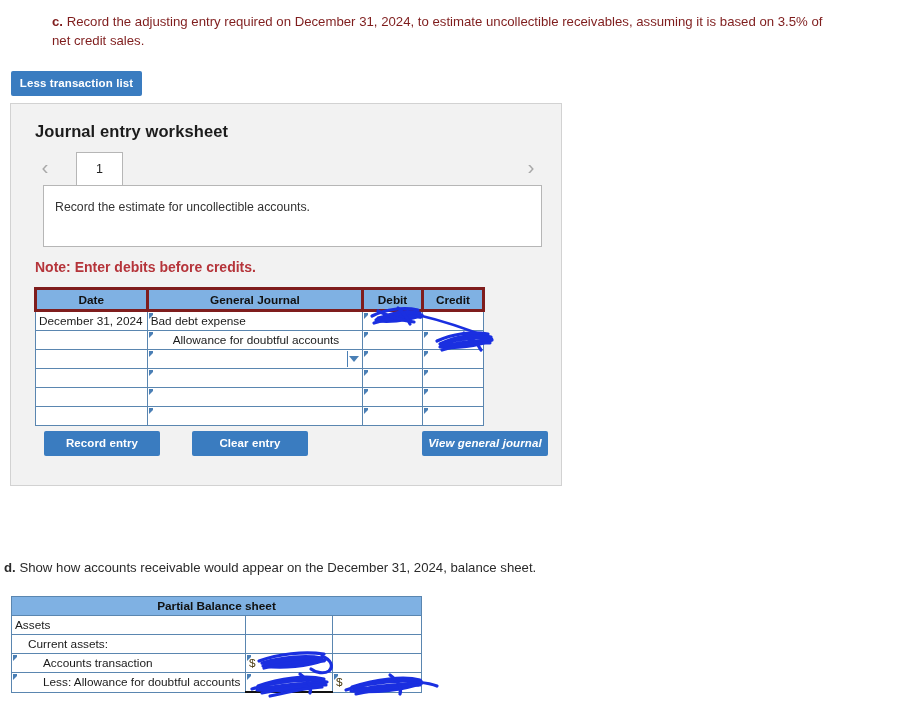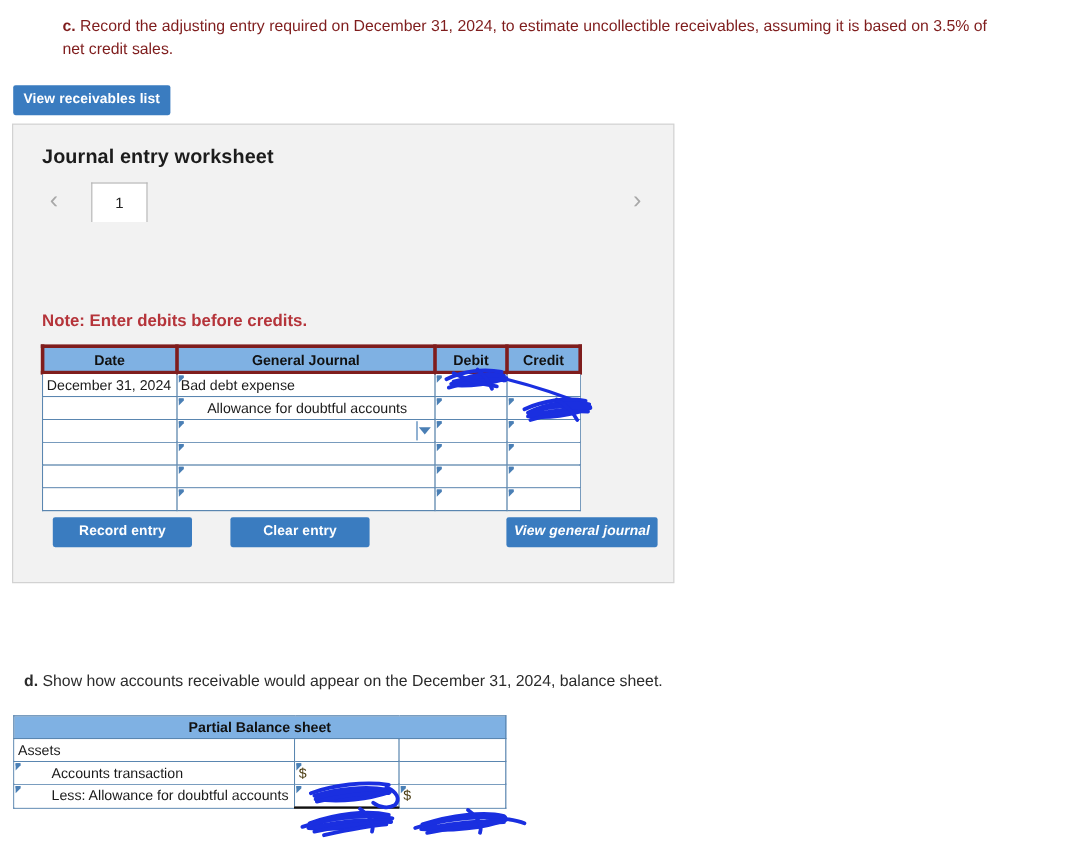--- a/index.html
+++ b/index.html
@@ -221,21 +221,20 @@
   .btn-clear   { position: absolute; left: 181px; top: 327px; width: 116px; height: 25px; line-height: 25px; }
   .btn-journal { position: absolute; left: 411px; top: 327px; width: 126px; height: 25px; line-height: 25px; font-style: italic; }
 
   
   .prompt-d {
     position: absolute;
     left: 4px;
     top: 560px;
     font-size: 13.2px;
     color: #2b2b2b;
-    margin-left: 16px;
   }
   .prompt-d .lead { font-weight: bold; }
 
   .balance-wrap {
     position: absolute;
     left: 11px;
     top: 596px;
   }
   table.bsheet {
     border-collapse: collapse;
@@ -279,32 +278,35 @@
   }
 </style>
 </head>
 <body>
 
 <div class="prompt-c">
   <span class="lead">c.</span>
   <span>Record the adjusting entry required on December 31, 2024, to estimate uncollectible receivables, assuming it is based on 3.5% of net credit sales.</span>
 </div>
 
-<div class="btn btn-view-transaction">View receivables list</div>
+<div class="btn btn-view-transaction">Less transaction list</div>
 
 <div class="panel">
 
   <div class="panel-title">Journal entry worksheet</div>
 
   <div class="tabstrip">
     <div class="nav-arrow prev">‹</div>
     <div class="tab">1</div>
     <div class="nav-arrow next">›</div>
   </div>
 
+  <div class="instruction-box">
+    <div class="instruction-text">Record the estimate for uncollectible accounts.</div>
+  </div>
 
   <div class="note">Note: Enter debits before credits.</div>
 
   <div class="journal-wrap">
     <table class="grid">
       <thead>
         <tr>
           <th style="width:105px">Date</th>
           <th style="width:216px">General Journal</th>
           <th style="width:63px">Debit</th>
@@ -365,20 +367,25 @@
 <div class="balance-wrap">
   <table class="bsheet">
     <thead>
       <tr>
         <th colspan="3">Partial Balance sheet</th>
       </tr>
     </thead>
     <tbody>
       <tr>
         <td class="b-label">Assets</td>
+        <td class="b-col1"></td>
+        <td class="b-col2"></td>
+      </tr>
+      <tr>
+        <td class="b-label"><span class="bs-ind1">Current assets:</span></td>
         <td class="b-col1"></td>
         <td class="b-col2"></td>
       </tr>
       <tr>
         <td class="b-label"><span class="tick"></span><span class="bs-ind2">Accounts transaction</span></td>
         <td class="b-col1"><span class="tick"></span><span class="dollar">$</span></td>
         <td class="b-col2"></td>
       </tr>
       <tr>
         <td class="b-label"><span class="tick"></span><span class="bs-ind2">Less: Allowance for doubtful accounts</span></td>

